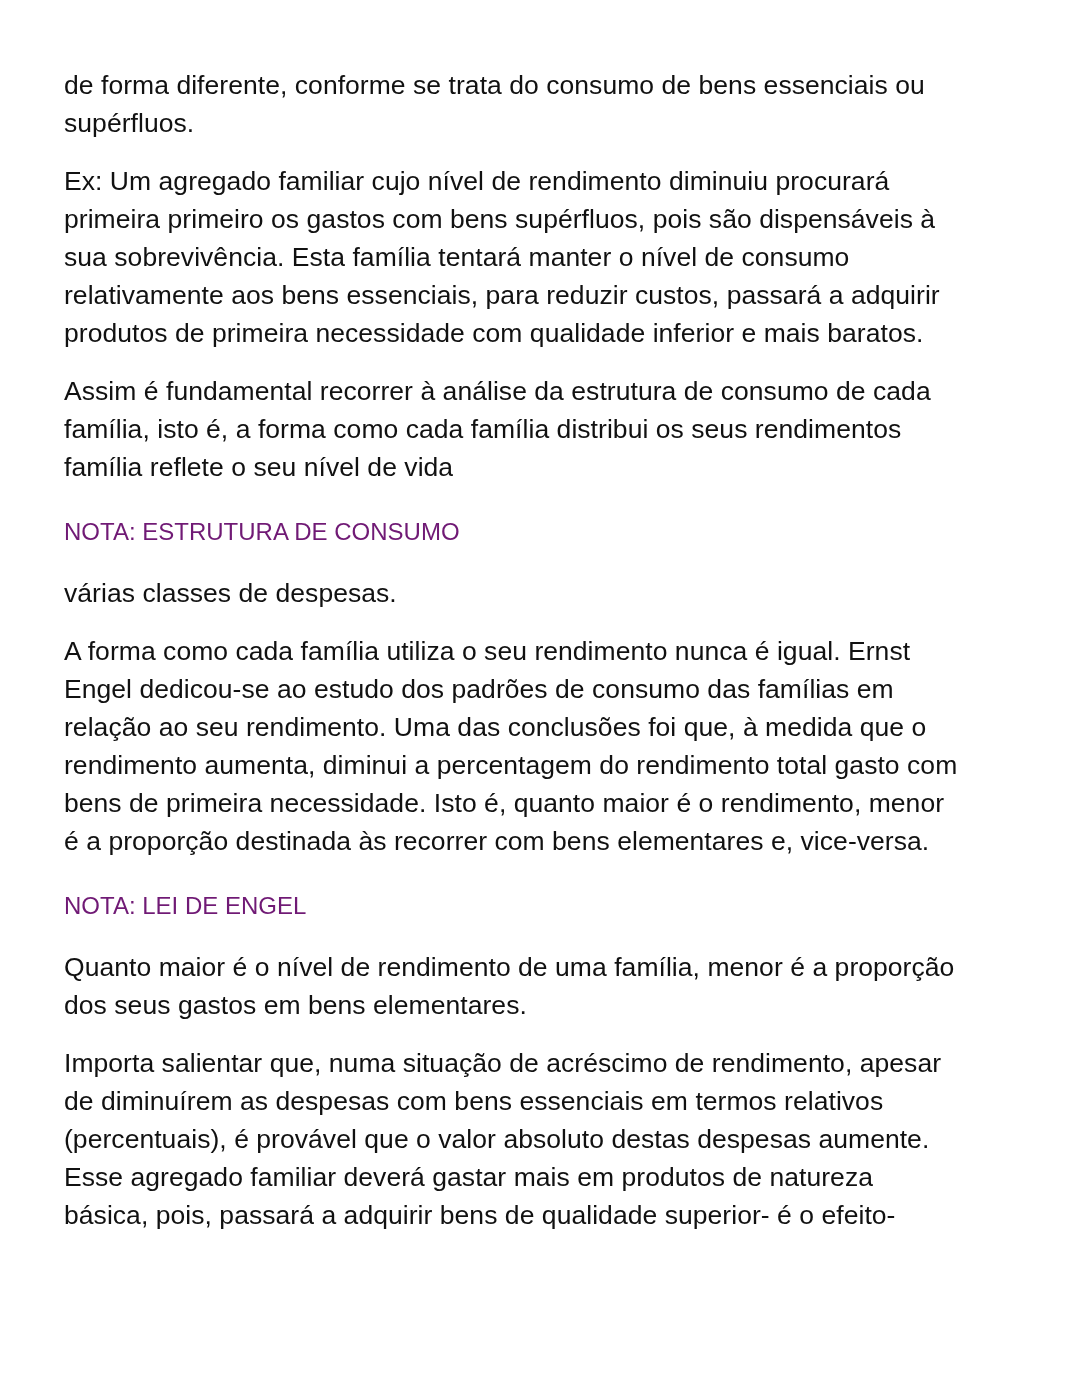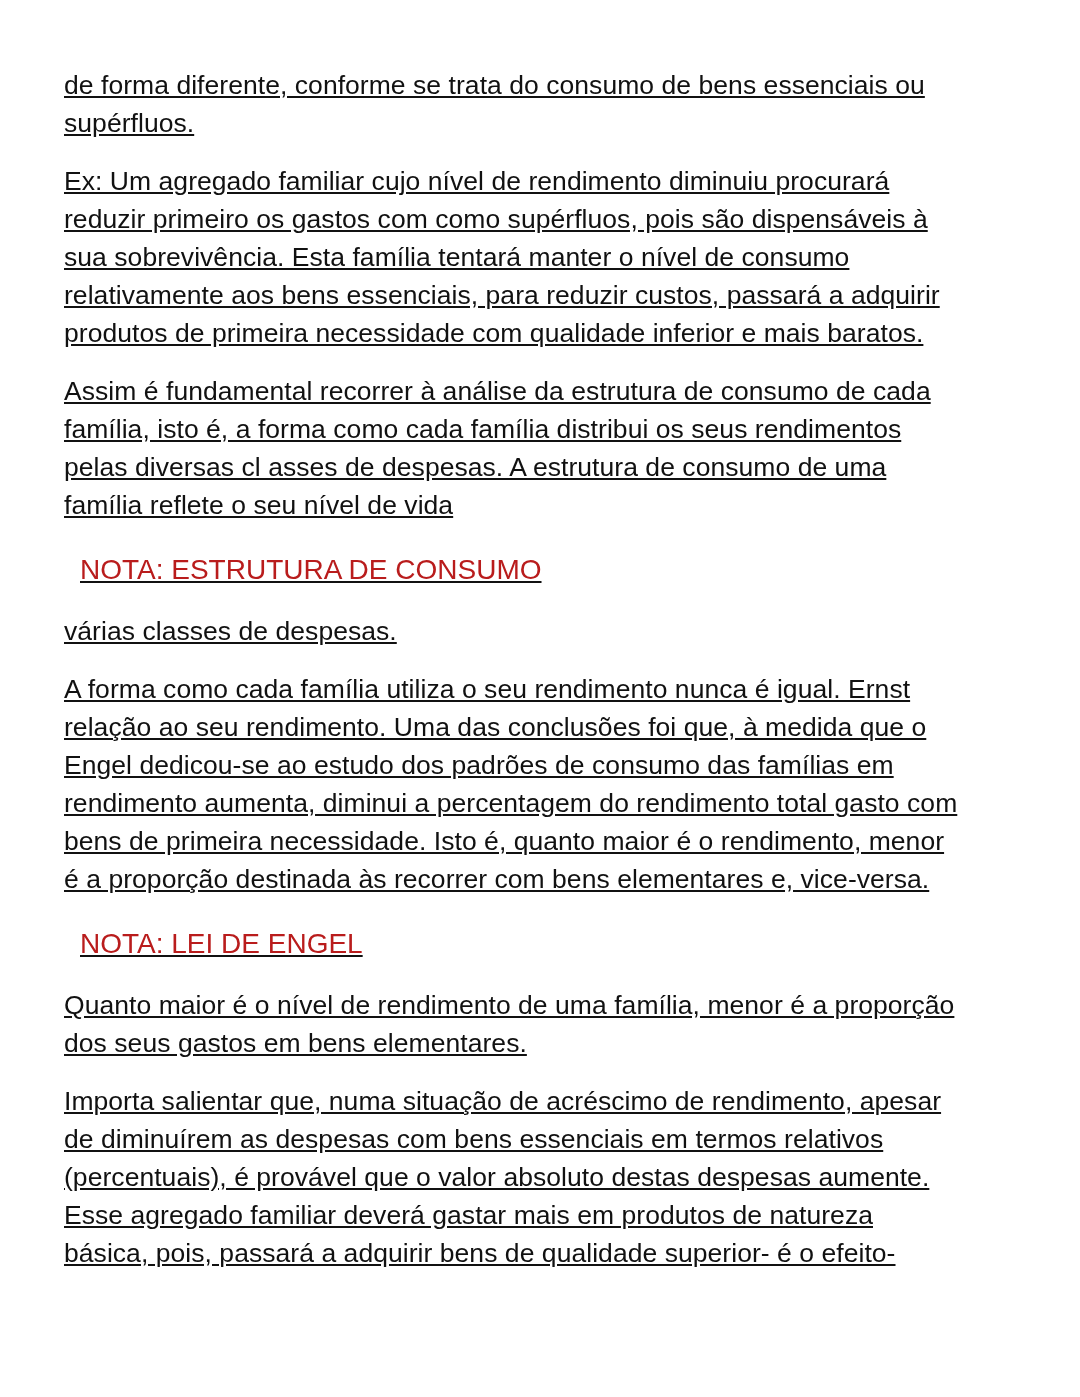--- a/index.html
+++ b/index.html
@@ -1,74 +1,73 @@
 <!DOCTYPE html>
 <html><head>
 <meta charset="utf-8">
 <style>
   html, body { margin: 0; padding: 0; background: #ffffff; }
   body {
     width: 1080px; height: 1397px; overflow: hidden;
     font-family: "Liberation Sans", sans-serif;
     color: #111111;
   }
-  .page { position: relative; padding: 66px 64px 0 64px; text-decoration: underline; }
+  .page { position: relative; padding: 66px 64px 0 64px; }
   p {
     margin: 0;
     font-size: 26.5px;
     line-height: 38px;
     letter-spacing: 0.05px;
   }
   p.para { margin-bottom: 20px; }
   .line { display: block; white-space: nowrap; }
   h2 {
-    margin: 16px;
+    margin: 0;
     font-weight: normal;
-    color: #b91c1c;
-    font-size: 28px;
+    color: #701a75;
+    font-size: 24px;
     line-height: 40px;
     margin-top: 26px;
     margin-bottom: 22px;
   }
 </style>
 </head>
 <body>
 
 <div class="page">
 
   <p class="para">
     <span class="line">de forma diferente, conforme se trata do consumo de bens essenciais ou</span>
     <span class="line">supérfluos.</span>
   </p>
 
   <p class="para">
     <span class="line">Ex: Um agregado familiar cujo nível de rendimento diminuiu procurará</span>
-    <span class="line">reduzir primeiro os gastos com como supérfluos, pois são dispensáveis à</span>
+    <span class="line">primeira primeiro os gastos com bens supérfluos, pois são dispensáveis à</span>
     <span class="line">sua sobrevivência. Esta família tentará manter o nível de consumo</span>
     <span class="line">relativamente aos bens essenciais, para reduzir custos, passará a adquirir</span>
     <span class="line">produtos de primeira necessidade com qualidade inferior e mais baratos.</span>
   </p>
 
   <p class="para" style="margin-bottom:0">
     <span class="line">Assim é fundamental recorrer à análise da estrutura de consumo de cada</span>
     <span class="line">família, isto é, a forma como cada família distribui os seus rendimentos</span>
-    <span class="line">pelas diversas cl asses de despesas. A estrutura de consumo de uma</span>
     <span class="line">família reflete o seu nível de vida</span>
   </p>
 
   <h2>NOTA: ESTRUTURA DE CONSUMO</h2>
 
   <p class="para">
     <span class="line">várias classes de despesas.</span>
   </p>
 
   <p class="para" style="margin-bottom:16px">
     <span class="line">A forma como cada família utiliza o seu rendimento nunca é igual. Ernst</span>
+    <span class="line">Engel dedicou-se ao estudo dos padrões de consumo das famílias em</span>
     <span class="line">relação ao seu rendimento. Uma das conclusões foi que, à medida que o</span>
-    <span class="line">Engel dedicou-se ao estudo dos padrões de consumo das famílias em</span>
     <span class="line">rendimento aumenta, diminui a percentagem do rendimento total gasto com</span>
     <span class="line">bens de primeira necessidade. Isto é, quanto maior é o rendimento, menor</span>
     <span class="line">é a proporção destinada às recorrer com bens elementares e, vice-versa.</span>
   </p>
 
   <h2>NOTA: LEI DE ENGEL</h2>
 
   <p class="para">
     <span class="line">Quanto maior é o nível de rendimento de uma família, menor é a proporção</span>
     <span class="line">dos seus gastos em bens elementares.</span>

